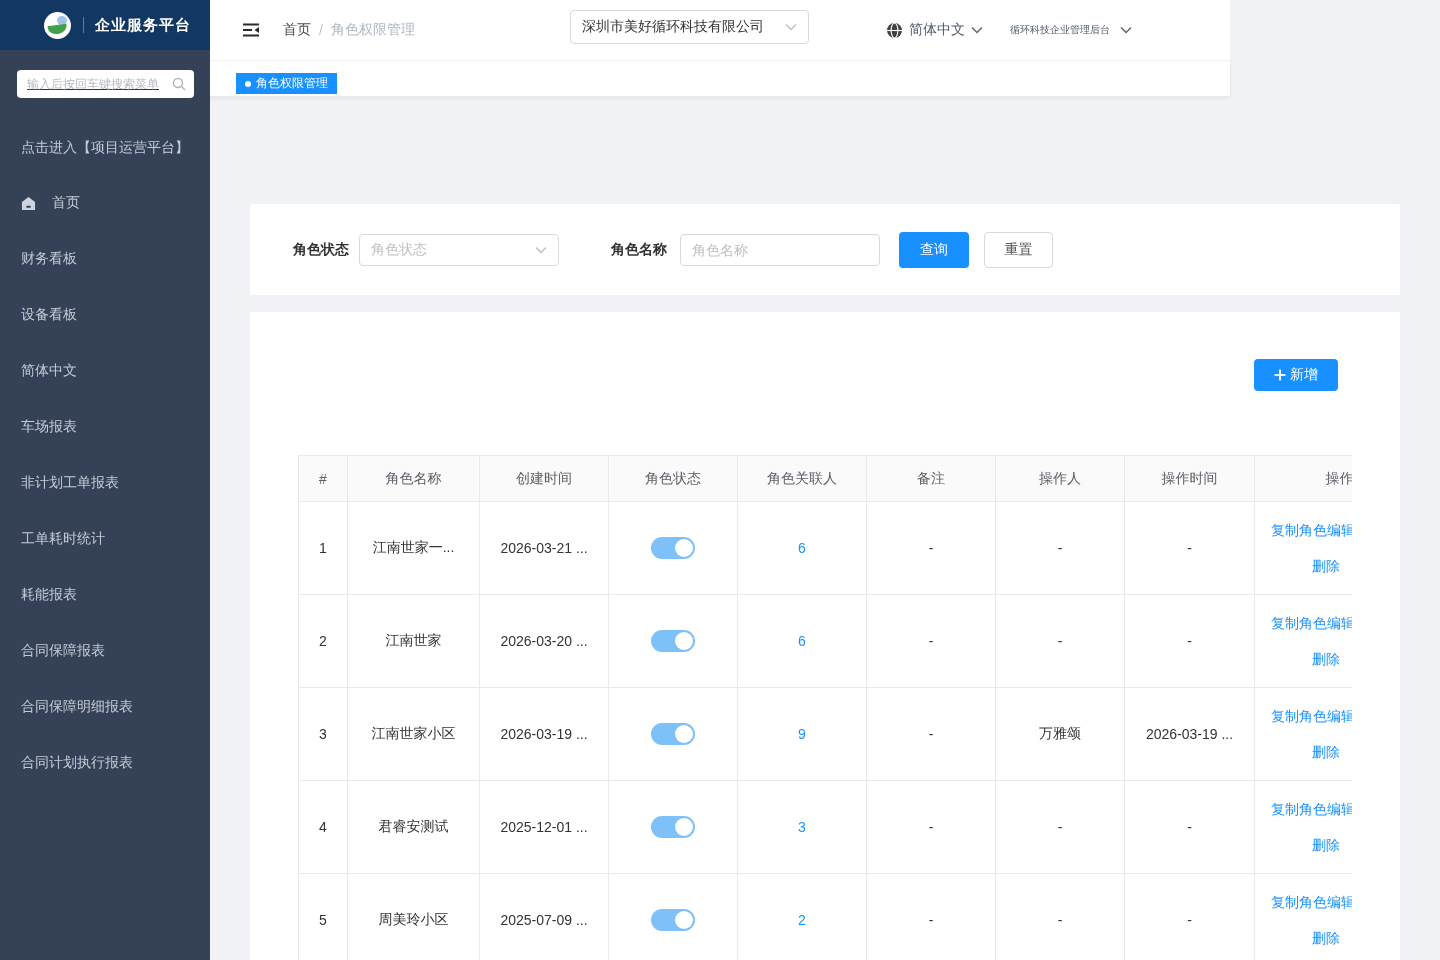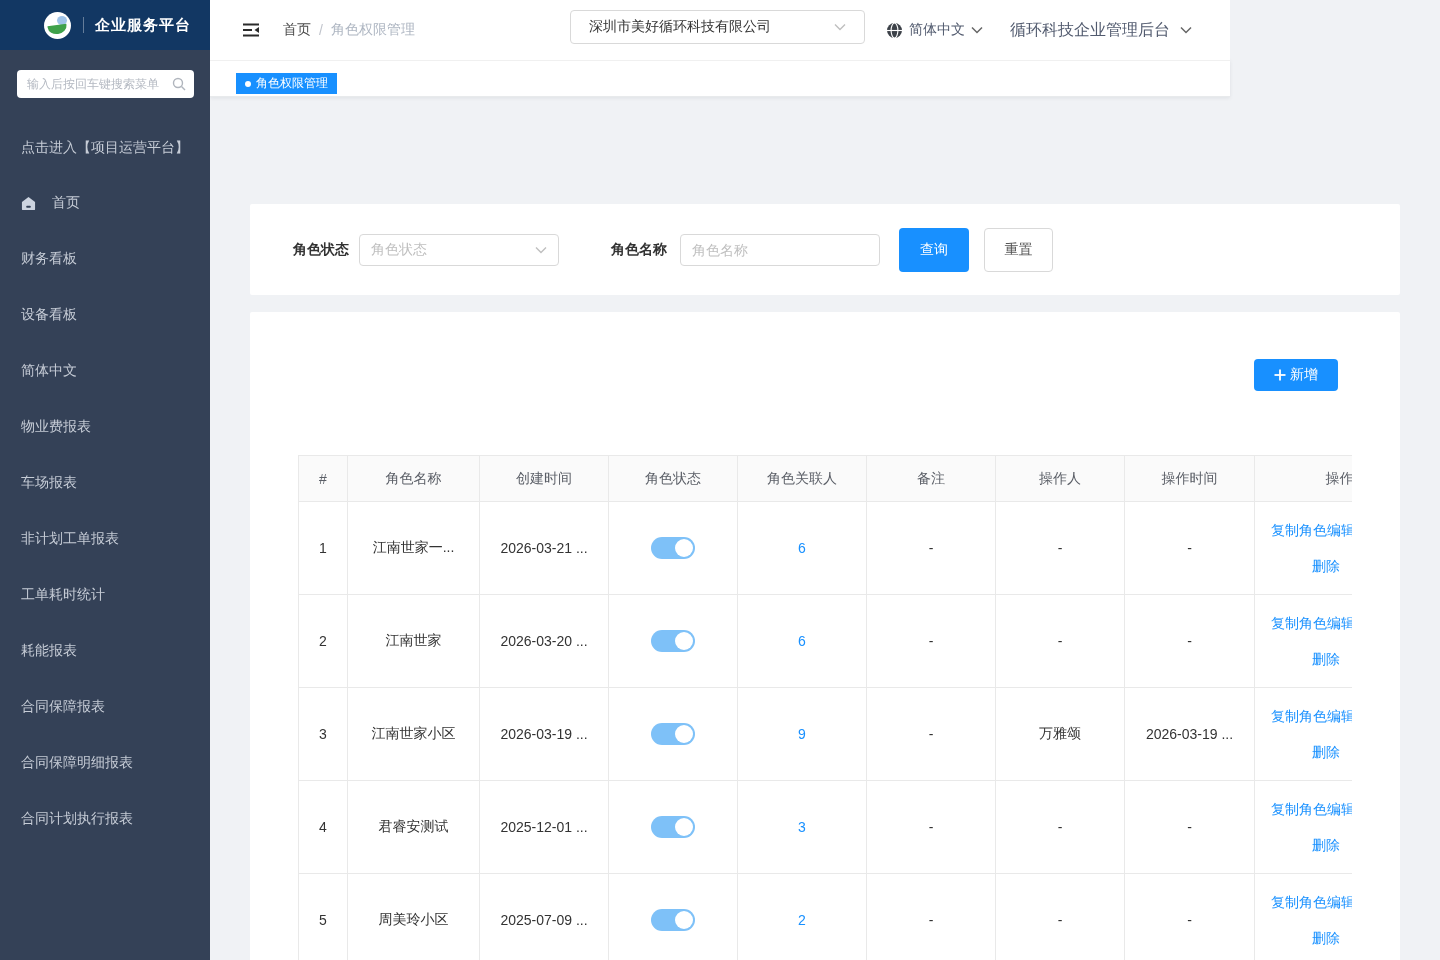--- a/index.html
+++ b/index.html
@@ -7,52 +7,52 @@
     font-family:"Liberation Sans", sans-serif; font-size:14px; color:#333; }
 
   
   .sidebar { position:fixed; left:0; top:0; width:210px; height:960px; background:#344157; z-index:30; }
   .sidebar-head { height:50px; background:#123763; display:flex; align-items:center; padding-left:44px; }
   .logo-badge { width:27px; height:27px; border-radius:50%; background:#fff; position:relative; overflow:hidden; flex:0 0 auto; }
   .logo-badge .swoosh { position:absolute; left:4px; top:13px; width:19px; height:9px; background:#3fa14a; border-radius:0 0 10px 10px / 0 0 8px 8px; transform:rotate(-8deg); }
   .logo-badge .sky { position:absolute; left:13px; top:4px; width:10px; height:9px; background:#9fc3e8; border-radius:50%; }
   .brand-divider { width:1px; height:16px; background:rgba(255,255,255,.35); margin:0 11px 0 12px; }
   .brand-title { color:#fff; font-size:15px; font-weight:bold; letter-spacing:1px; white-space:nowrap; }
-  .side-search { position:absolute; left:17px; top:70px; width:177px; height:28px; background:#fff; border-radius:4px; display:flex; align-items:center; padding:0 8px 0 10px; }
+  .side-search { position:absolute; left:17px; top:70px; width:177px; height:28px; background:#fff; border-radius:4px; display:flex; align-items:center; padding:0 8px 0 10px;text-decoration:underline; }
   .side-search input { border:none; outline:none; flex:1; font-size:12px; color:#333; min-width:0; font-family:inherit; }
   .side-search input::placeholder { color:#b4b9c2; }
   .project-link { position:absolute; left:21px; top:139px; color:#c6ccd6; font-size:14px; cursor:pointer; white-space:nowrap; }
   .menu { position:absolute; left:0; top:175px; width:210px; }
   .menu-item { height:56px; display:flex; align-items:center; padding-left:21px; color:#c6ccd6; font-size:14px; cursor:pointer; white-space:nowrap; }
   .menu-item .mi-icon { width:15px; height:15px; margin-right:16px; display:inline-flex; }
 
   
   .topbar { position:fixed; left:210px; top:0; width:1020px; height:60px; background:#fff; z-index:20; }
   .fold-btn { position:absolute; left:31px; top:20px; width:20px; height:20px; cursor:pointer; }
   .breadcrumb { position:absolute; left:73px; top:0; height:60px; display:flex; align-items:center; gap:8px; font-size:14px; }
   .bc-home { color:#4c4c4c; cursor:pointer; }
   .bc-sep { color:#c0c4cc; }
   .bc-current { color:#aeb6c2; }
-  .company-select { position:absolute; left:360px; top:10px; width:295px; height:34px; border:1px solid #d9d9d9; border-radius:4px; background:#fff; display:flex; align-items:center; padding:0 18px; cursor:pointer; }
+  .company-select { position:absolute; left:360px; top:10px; width:239px; height:34px; border:1px solid #d9d9d9; border-radius:4px; background:#fff; display:flex; align-items:center; padding:0 11px; cursor:pointer; }
   .company-select .cs-text { flex:1; color:#333; font-size:14px; white-space:nowrap; overflow:hidden; }
   .hdr-lang { position:absolute; left:676px; top:0; height:60px; display:flex; align-items:center; gap:6px; cursor:pointer; color:#515a6e; }
-  .hdr-account { position:absolute; left:800px; top:0; height:60px; display:flex; align-items:center; gap:10px; cursor:pointer; color:#515a6e; font-size:16px; }
+  .hdr-account { position:absolute; left:800px; top:0; height:60px; display:flex; align-items:center; gap:10px; cursor:pointer; color:#515a6e; font-size:10px; }
   .tabstrip { position:fixed; left:210px; top:60px; width:1020px; height:37px; background:#fff; border-top:1px solid #f0f0f0; border-bottom:1px solid #e8eaec; box-shadow:0 1px 4px rgba(0,21,41,.08); z-index:19; }
   .tab-active { position:absolute; left:26px; top:12px; height:21px; background:#1890ff; color:#fff; font-size:12px; display:flex; align-items:center; gap:5px; padding:0 9px; cursor:pointer; }
   .tab-dot { width:6px; height:6px; border-radius:50%; background:#fff; flex:0 0 auto; }
 
   
   .filter-card { position:absolute; left:250px; top:204px; width:1150px; height:91px; background:#fff; border-radius:2px; display:flex; align-items:center; padding-left:43px; }
   .f-label { font-weight:bold; color:#333; white-space:nowrap; }
   .f-select { width:200px; height:32px; border:1px solid #d9d9d9; border-radius:4px; background:#fff; margin-left:10px; display:flex; align-items:center; padding:0 11px; cursor:pointer; }
   .f-select .ph { flex:1; color:#bfbfbf; font-size:14px; }
   .f-label2 { margin-left:52px; }
   .f-input { width:200px; height:32px; border:1px solid #d9d9d9; border-radius:4px; margin-left:13px; padding:0 11px; font-size:14px; color:#333; outline:none; font-family:inherit; }
   .f-input::placeholder { color:#bfbfbf; }
-  .btn { height:44px; border-radius:4px; font-size:14px; cursor:pointer; border:none; font-family:inherit; }
+  .btn { height:36px; border-radius:4px; font-size:14px; cursor:pointer; border:none; font-family:inherit; }
   .btn-primary { background:#1890ff; color:#fff; }
   .btn-query { width:70px; margin-left:19px; }
   .btn-reset { width:69px; margin-left:15px; background:#fff; border:1px solid #d9d9d9; color:#555; }
 
   
   .table-card { position:absolute; left:250px; top:312px; width:1150px; height:700px; background:#fff; border-radius:2px; }
   .list-title { position:absolute; left:61px; top:367px; font-size:16px; color:#303133; }
   .btn-add { position:absolute; left:1004px; top:47px; width:84px; height:32px; display:flex; align-items:center; justify-content:center; gap:4px; }
   .table-wrap { position:absolute; left:48px; top:143px; width:1054px; overflow:hidden; }
   table { border-collapse:collapse; table-layout:fixed; width:1126px; }
@@ -104,23 +104,20 @@
     <div class="menu-item">
         <span>财务看板</span>
       </div>
     <div class="menu-item">
         <span>设备看板</span>
       </div>
     <div class="menu-item">
         <span>简体中文</span>
       </div>
     <div class="menu-item">
-        <span>物业费报表</span>
-      </div>
-    <div class="menu-item">
         <span>车场报表</span>
       </div>
     <div class="menu-item">
         <span>非计划工单报表</span>
       </div>
     <div class="menu-item">
         <span>工单耗时统计</span>
       </div>
     <div class="menu-item">
         <span>耗能报表</span>

